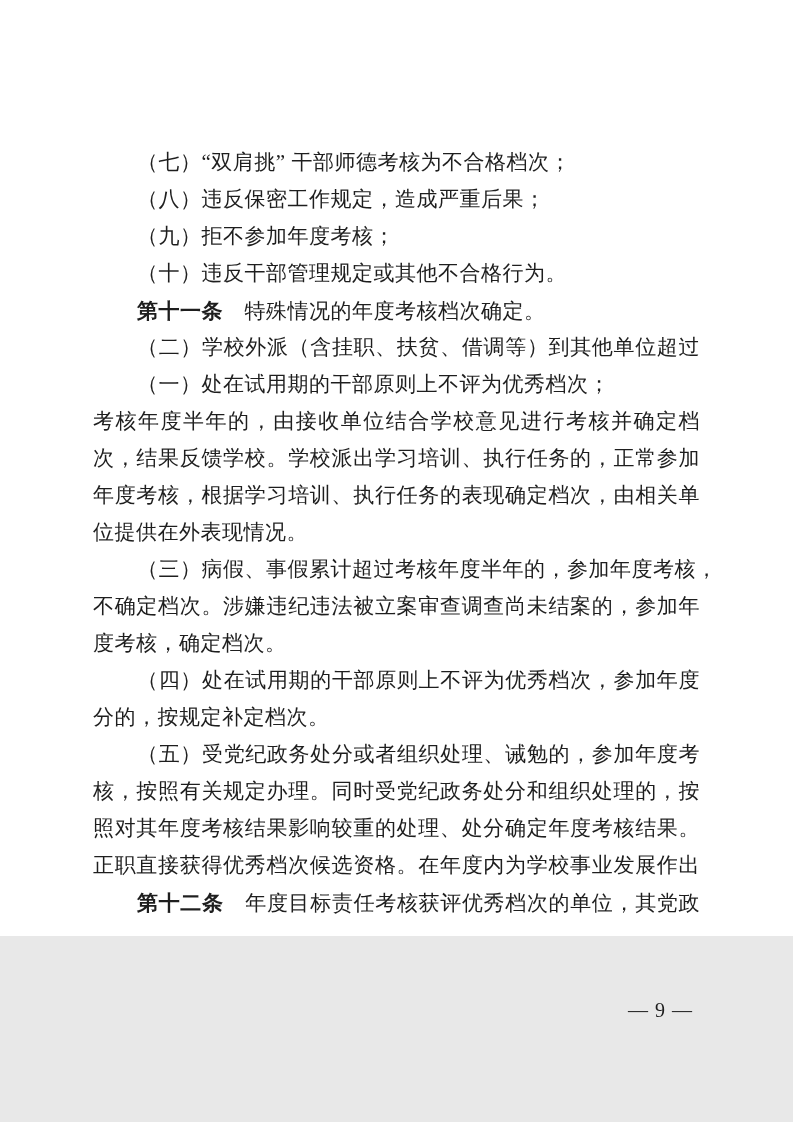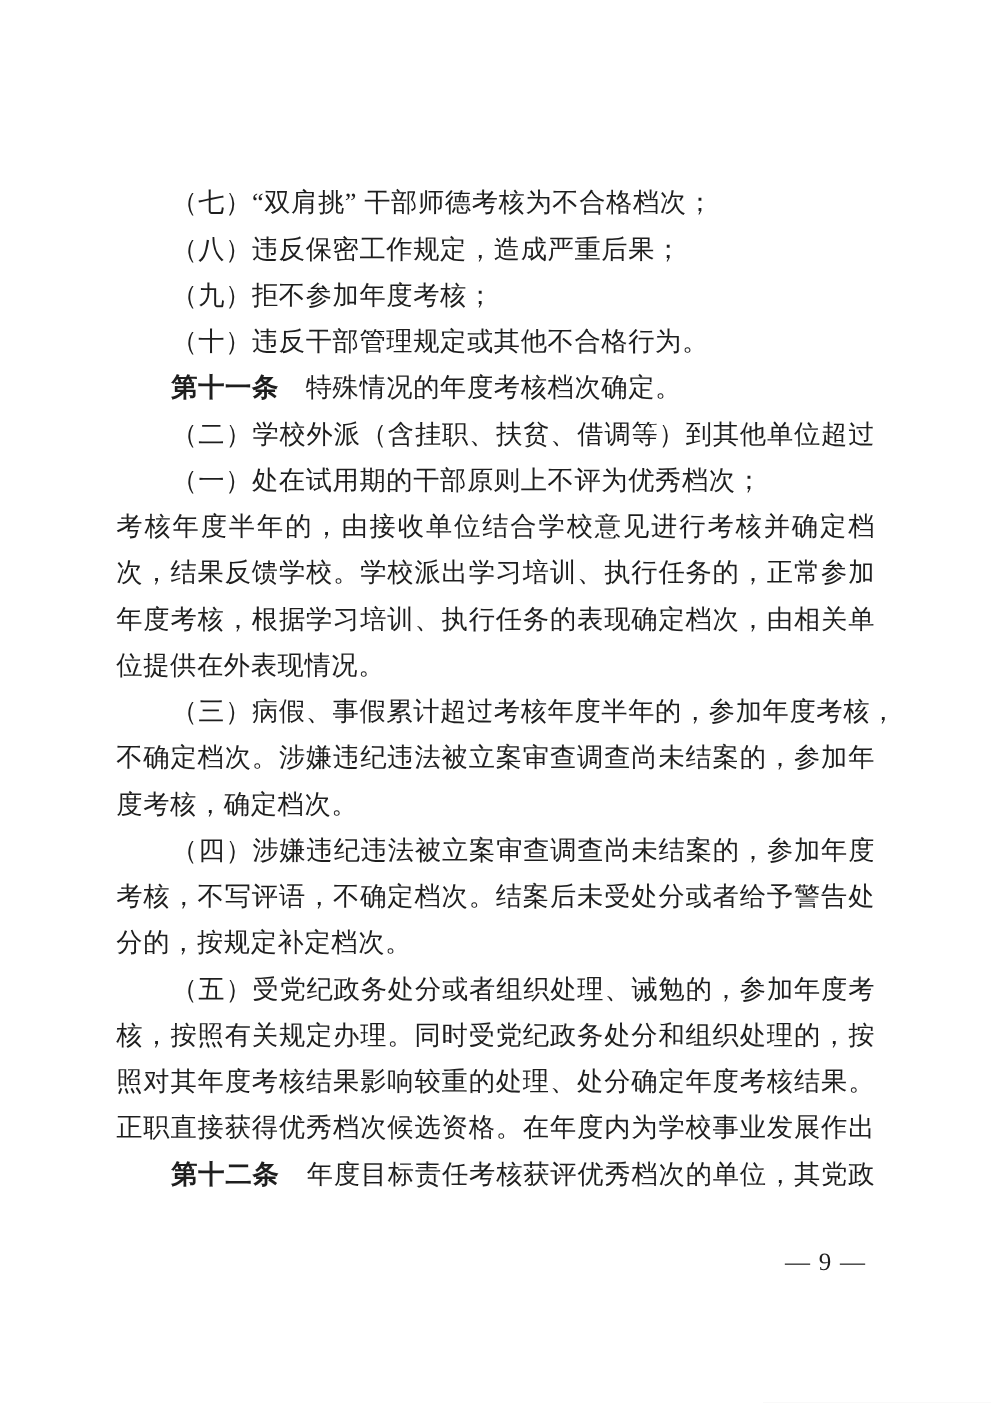--- a/index.html
+++ b/index.html
@@ -9,21 +9,21 @@
   body {
     width: 793px;
     height: 1122px;
     background: #e8e8e8;
     font-family: "Liberation Serif", "DejaVu Serif", serif;
     overflow: hidden;
   }
   .page {
     position: relative;
     width: 793px;
-    height: 1122px;
+    height: 936px;
     background: var(--page-bg, #ffffff);
   }
   .text-block {
     position: absolute;
     left: 93px;
     top: 144px;
     width: 607px;
     color: var(--text-color, #1e1e1e);
   }
   .line {
@@ -67,22 +67,21 @@
       <div class="line indent"><span class="seg bold">第十一条</span><span class="seg">　特殊情况的年度考核档次确定。</span></div>
       <div class="line indent fill"><span class="seg">（二）学校外派（含挂职、扶贫、借调等）到其他单位超过</span></div>
       <div class="line indent"><span class="seg">（一）处在试用期的干部原则上不评为优秀档次；</span></div>
       <div class="line fill"><span class="seg">考核年度半年的，由接收单位结合学校意见进行考核并确定档</span></div>
       <div class="line fill"><span class="seg">次，结果反馈学校。学校派出学习培训、执行任务的，正常参加</span></div>
       <div class="line fill"><span class="seg">年度考核，根据学习培训、执行任务的表现确定档次，由相关单</span></div>
       <div class="line"><span class="seg">位提供在外表现情况。</span></div>
       <div class="line indent fill"><span class="seg">（三）病假、事假累计超过考核年度半年的，参加年度考核，</span></div>
       <div class="line fill"><span class="seg">不确定档次。涉嫌违纪违法被立案审查调查尚未结案的，参加年</span></div>
       <div class="line"><span class="seg">度考核，确定档次。</span></div>
-      <div class="line indent fill"><span class="seg">（四）涉嫌违纪违法被立案审查调查尚未结案的，参加年度</span></div>
-      <div class="line fill"><span class="seg">考核，不写评语，不确定档次。结案后未受处分或者给予警告处</span></div>
+      <div class="line indent fill"><span class="seg">（四）处在试用期的干部原则上不评为优秀档次，参加年度</span></div>
       <div class="line"><span class="seg">分的，按规定补定档次。</span></div>
       <div class="line indent fill"><span class="seg">（五）受党纪政务处分或者组织处理、诫勉的，参加年度考</span></div>
       <div class="line fill"><span class="seg">核，按照有关规定办理。同时受党纪政务处分和组织处理的，按</span></div>
       <div class="line fill"><span class="seg">照对其年度考核结果影响较重的处理、处分确定年度考核结果。</span></div>
       <div class="line fill"><span class="seg">正职直接获得优秀档次候选资格。在年度内为学校事业发展作出</span></div>
       <div class="line indent fill"><span class="seg bold">第十二条</span><span class="seg">　年度目标责任考核获评优秀档次的单位，其党政</span></div>
     </div>
   <div class="page-number">— 9 —</div>
 </div>
 

